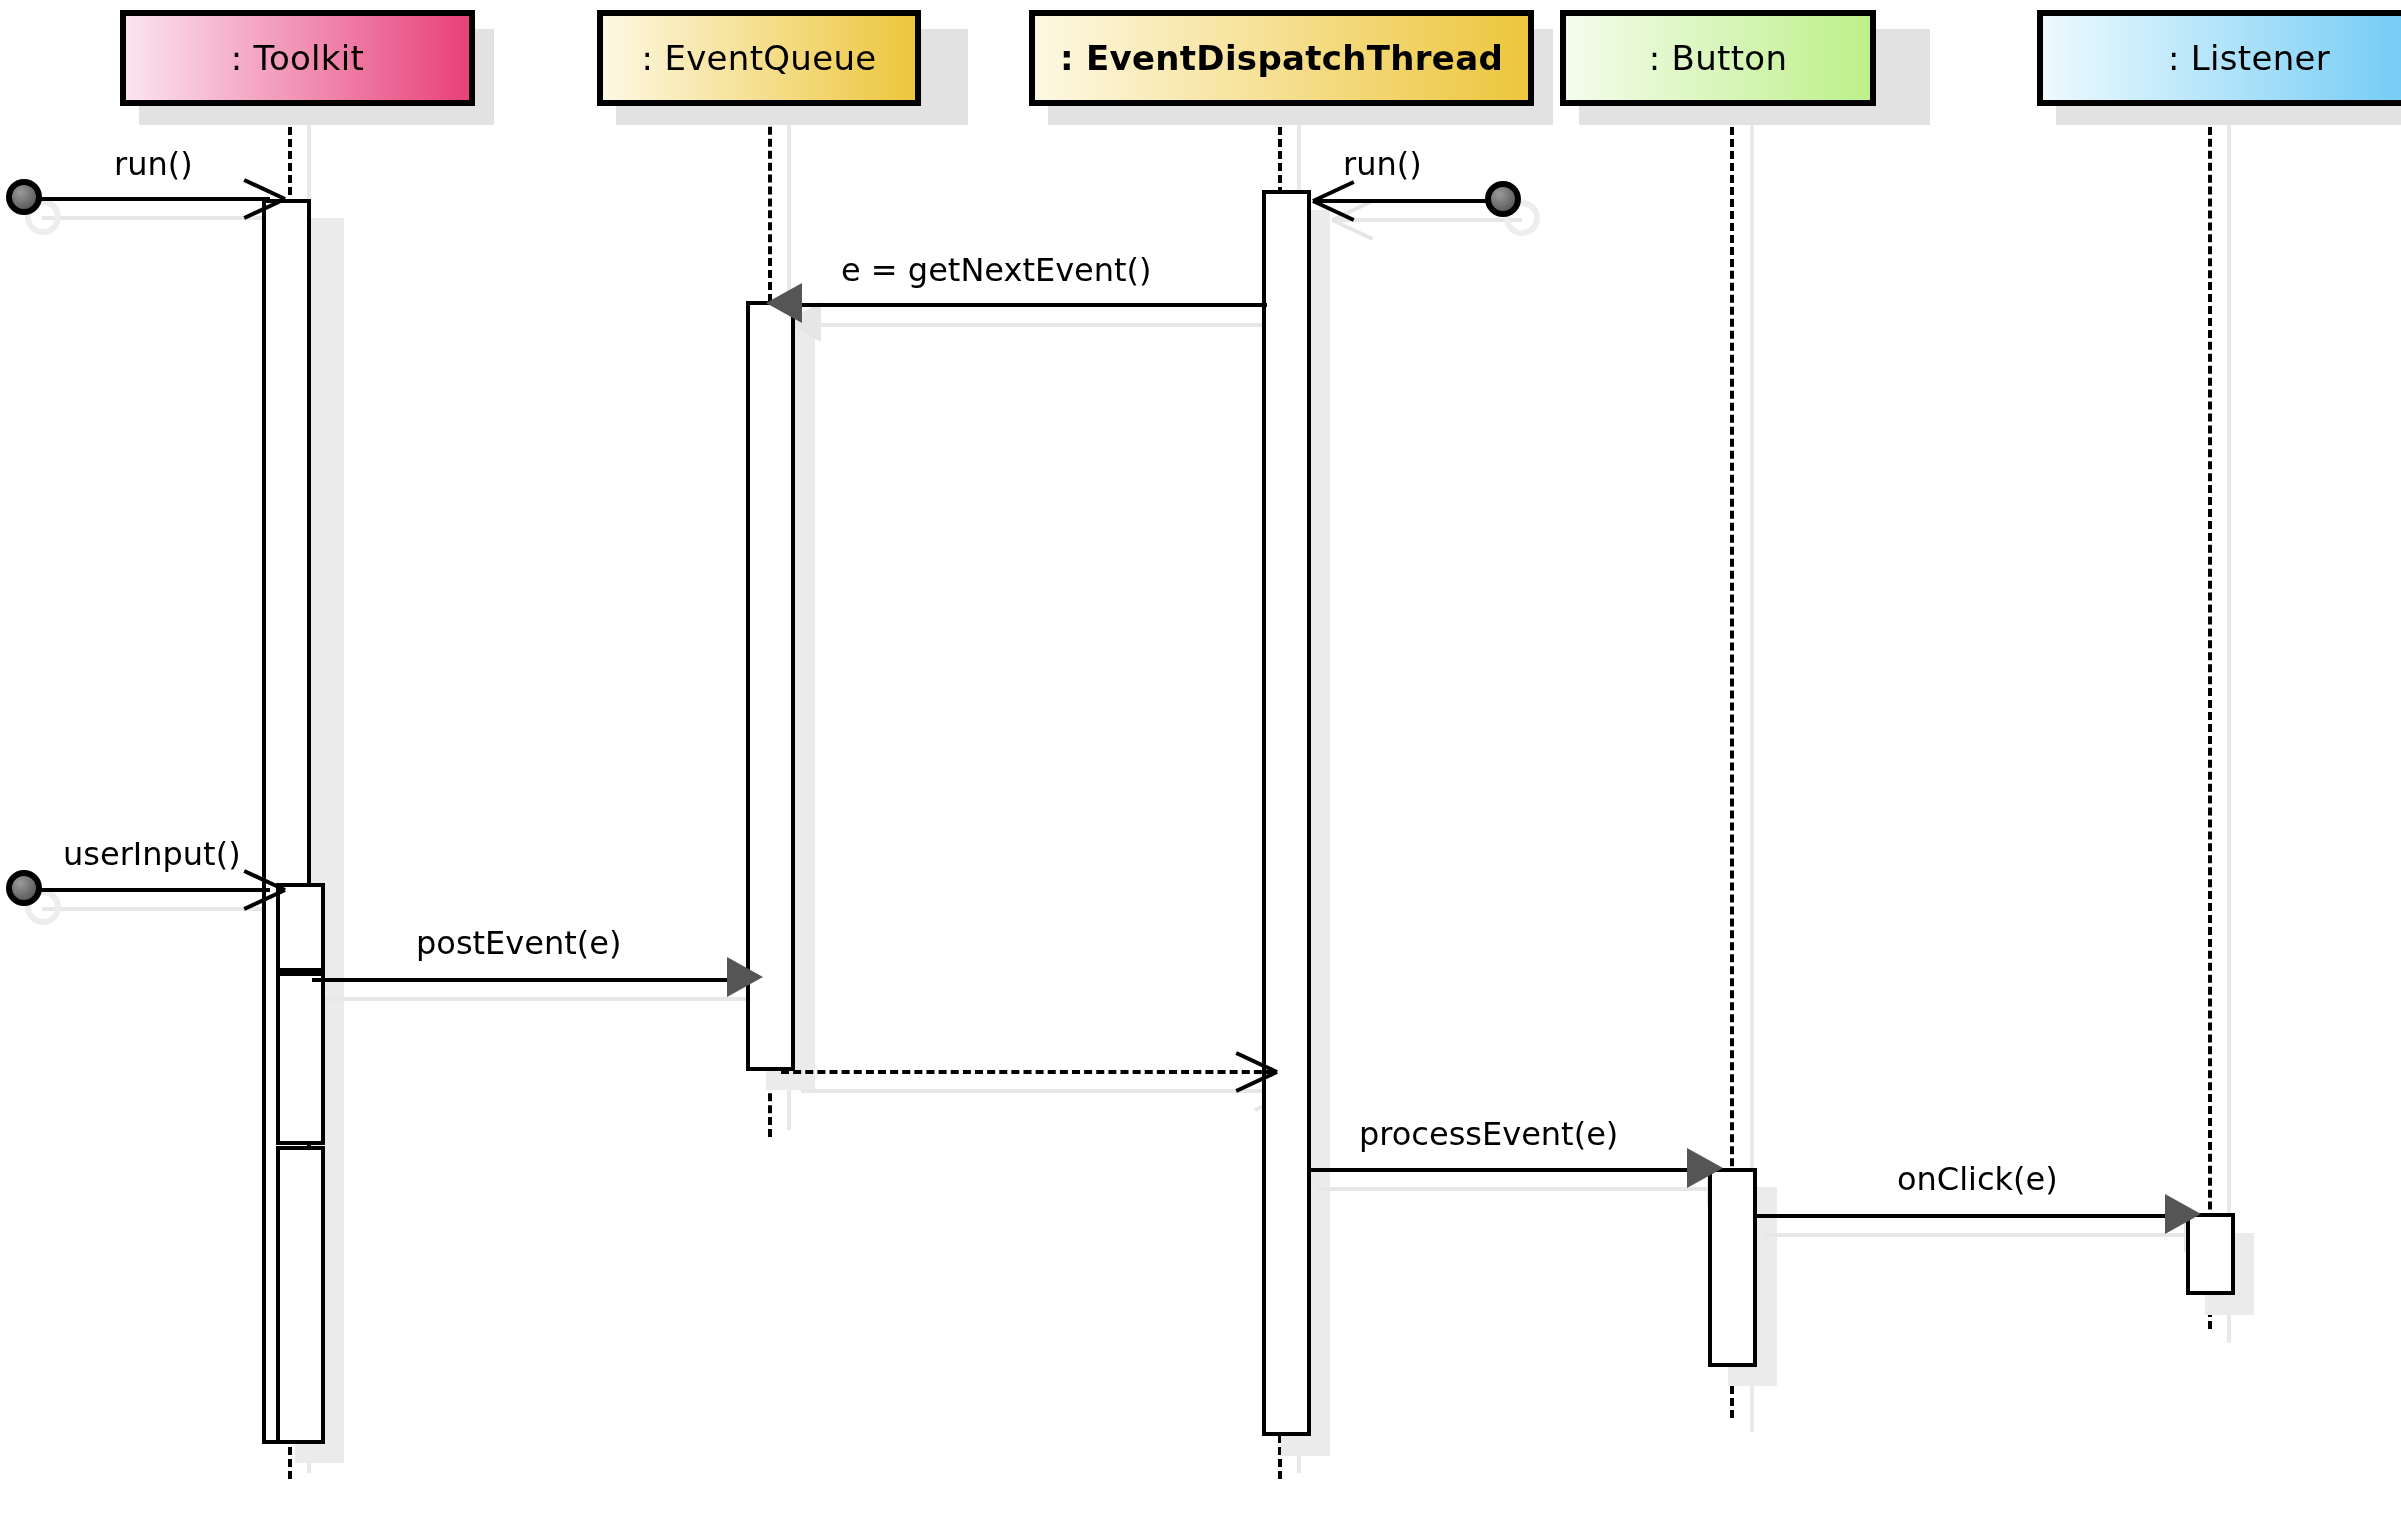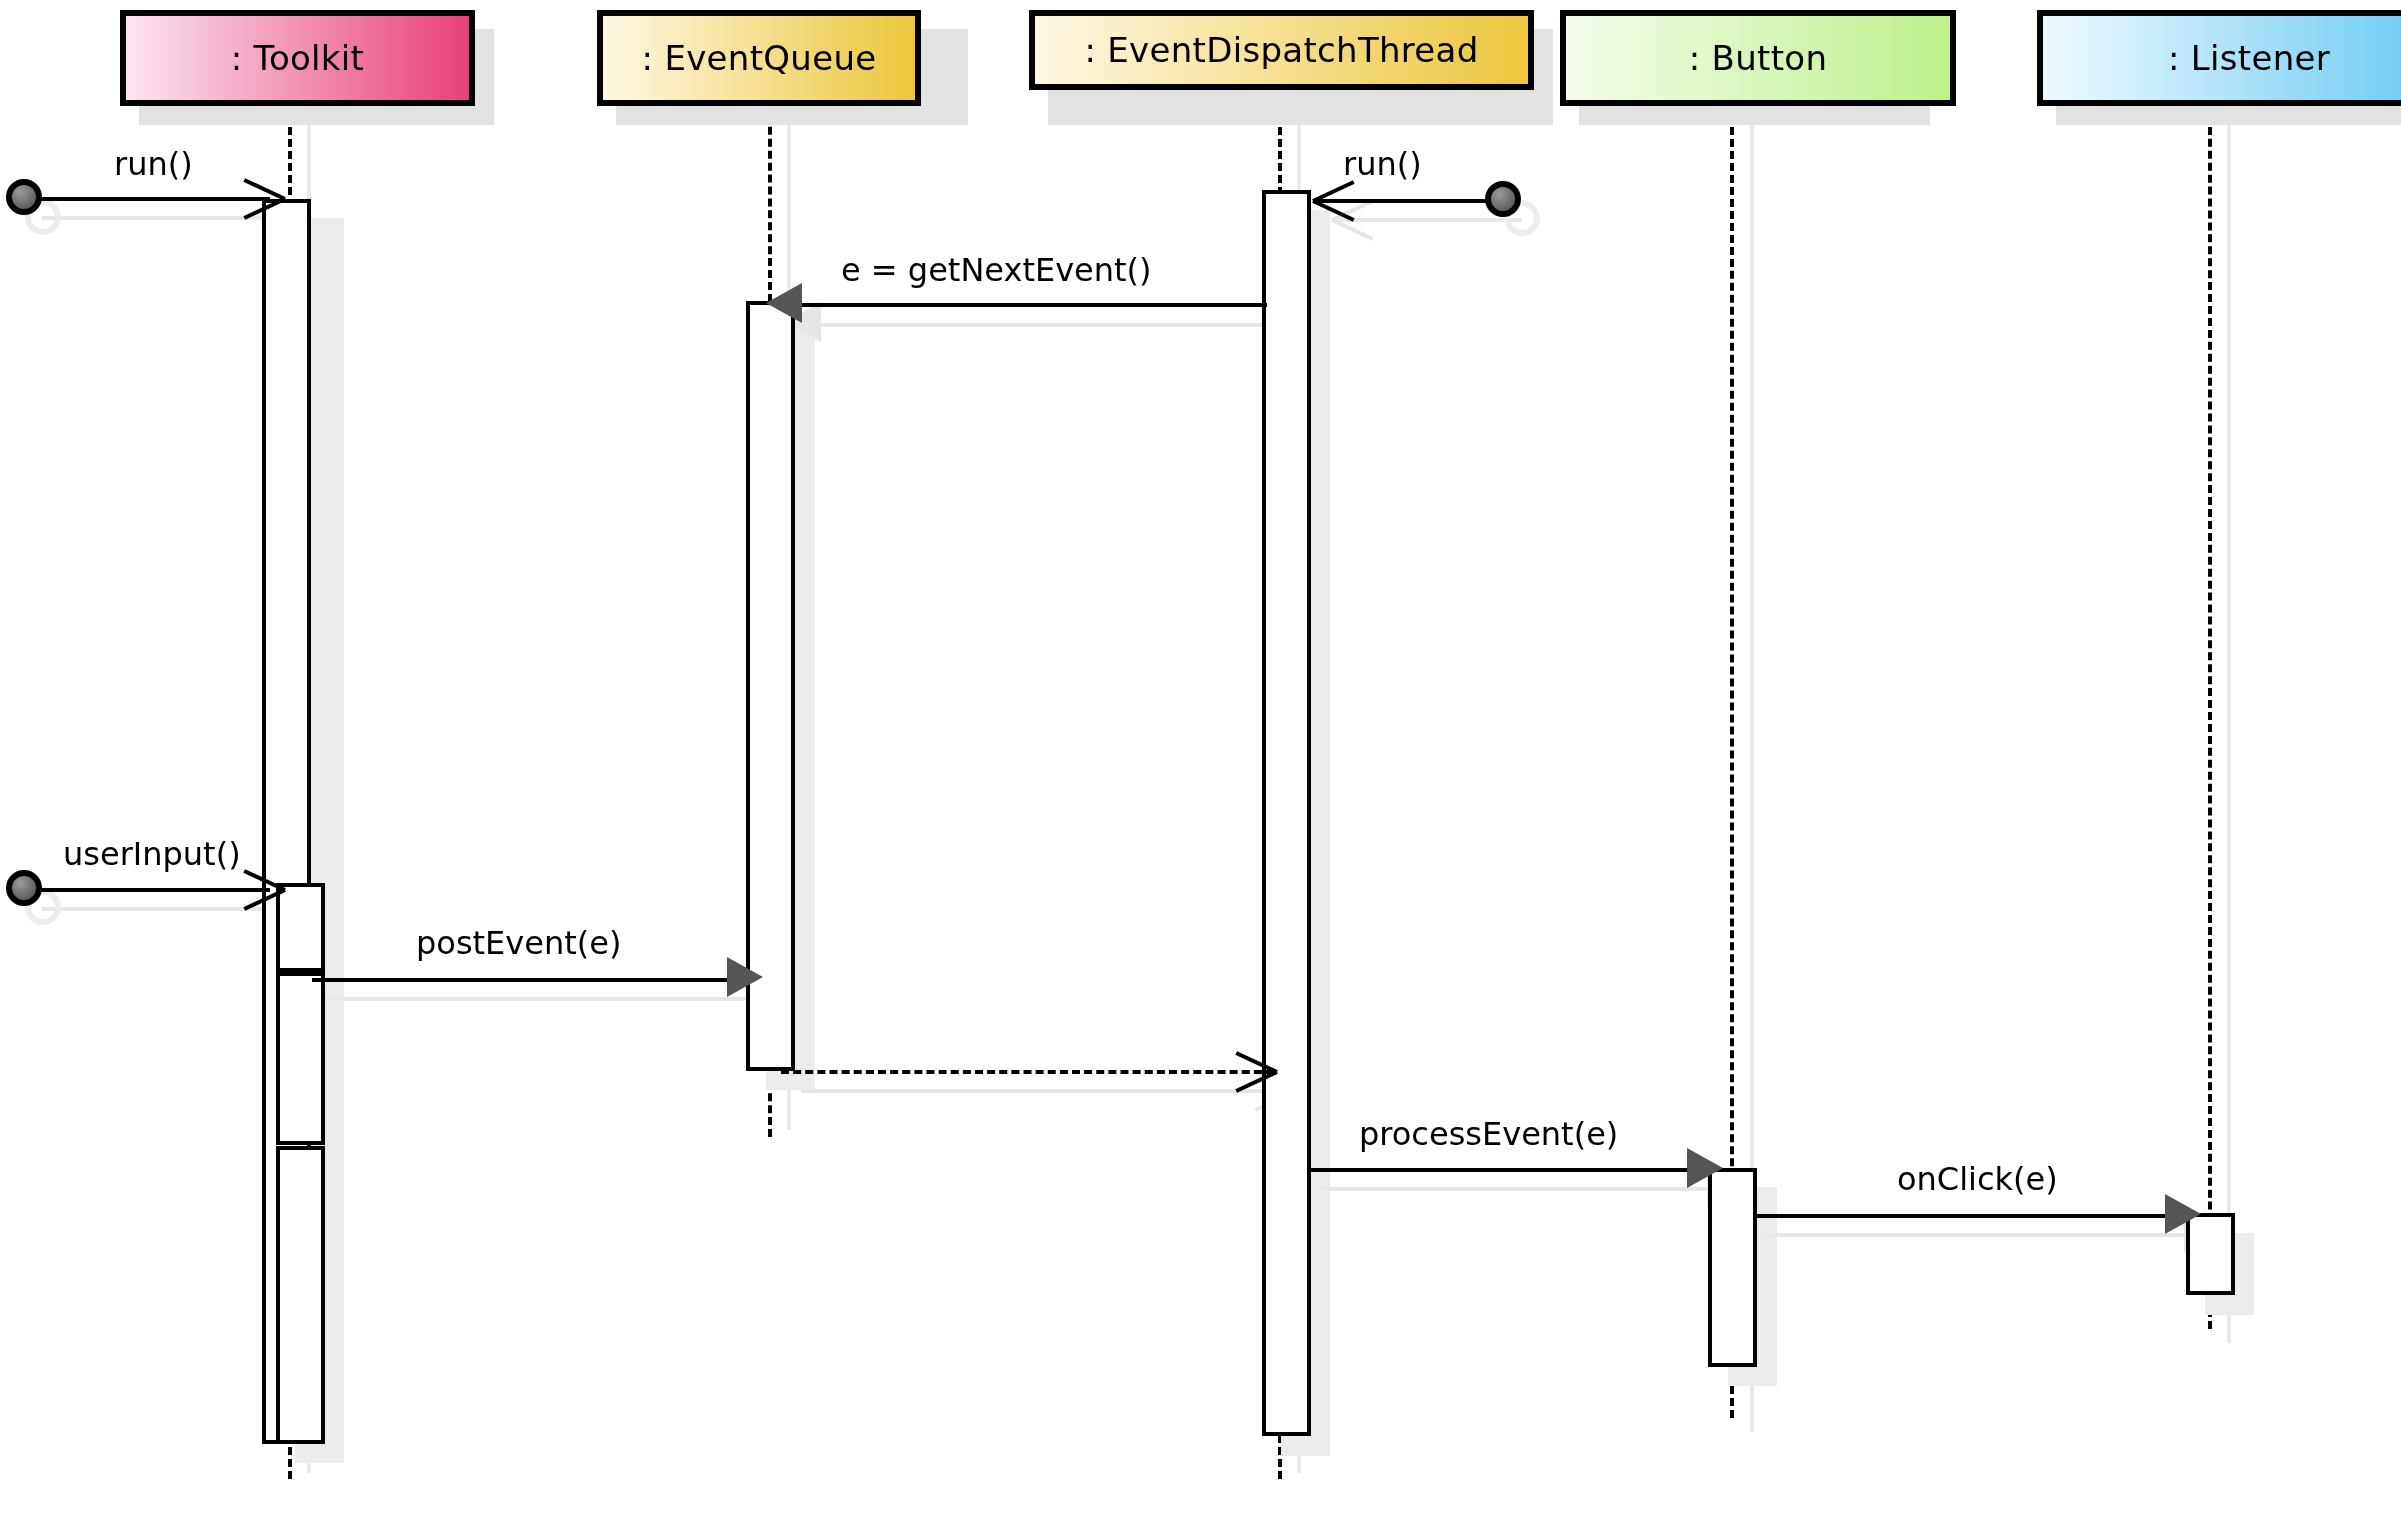--- a/index.html
+++ b/index.html
@@ -178,25 +178,25 @@
   <div class="head-shadow" style="left:2056px; top:29px; width:352px; height:96px;"></div>
 
   <div class="lifeline-head" style="left:120px; top:9.6px; width:355px; height:96px; background:linear-gradient(to right,#fbe4f0,#e8417a);">
     <span class="head-label">: Toolkit</span>
   </div>
 
   <div class="lifeline-head" style="left:597px; top:9.6px; width:324px; height:96px; background:linear-gradient(to right,#fdf8e3,#edc63d);">
     <span class="head-label">: EventQueue</span>
   </div>
 
-  <div class="lifeline-head" style="left:1029px; top:9.6px; width:505px; height:80px; background:linear-gradient(to right,#fdf8e3,#edc63d);">
+  <div class="lifeline-head" style="left:1029px; top:9.6px; width:505px; height:96px; background:linear-gradient(to right,#fdf8e3,#edc63d);font-weight:bold;">
     <span class="head-label">: EventDispatchThread</span>
   </div>
 
-  <div class="lifeline-head" style="left:1560px; top:9.6px; width:396px; height:96px; background:linear-gradient(to right,#f4fcec,#bdf08a);">
+  <div class="lifeline-head" style="left:1560px; top:9.6px; width:316px; height:96px; background:linear-gradient(to right,#f4fcec,#bdf08a);">
     <span class="head-label">: Button</span>
   </div>
 
   <div class="lifeline-head" style="left:2037px; top:9.6px; width:424px; height:96px; background:linear-gradient(to right,#eefafe,#63c6f4);">
     <span class="head-label">: Listener</span>
   </div>
 
   <div class="activation-shadow" style="left:295px; top:218px; width:49px; height:1245px;"></div>
   <div class="activation-shadow" style="left:766px; top:320px; width:49px; height:770px;"></div>
   <div class="activation-shadow" style="left:1281px; top:210px; width:49px; height:1246px;"></div>

